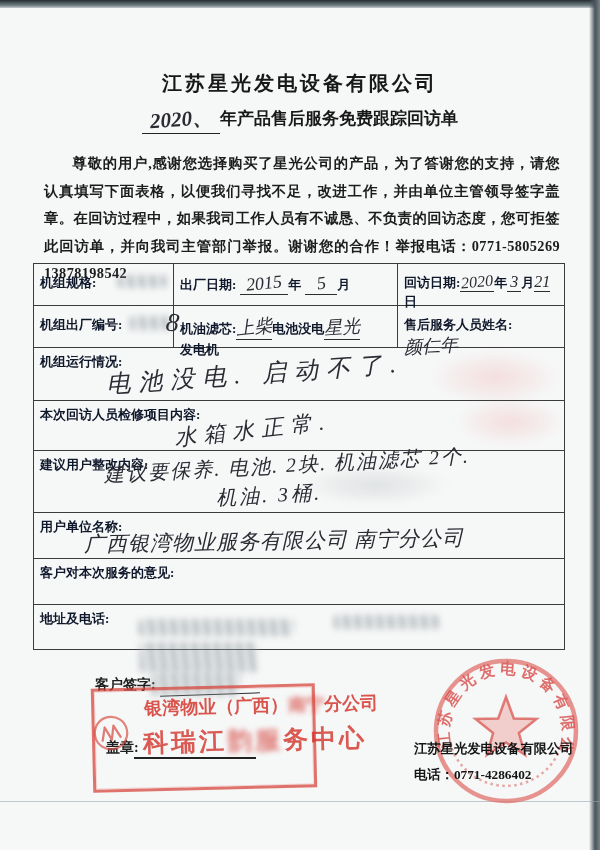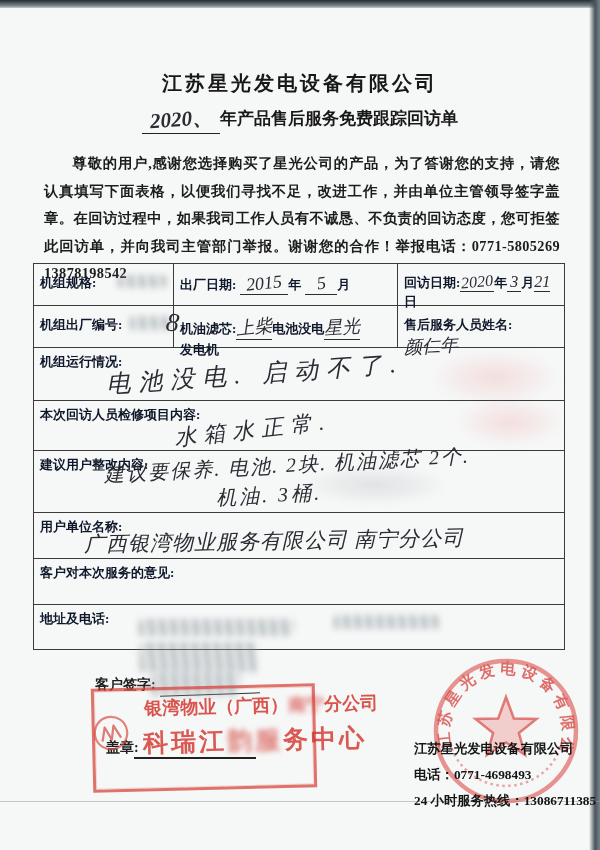--- a/index.html
+++ b/index.html
@@ -169,20 +169,19 @@
     <path id="ringPath" d="M 28,96 A 57,57 0 1 1 136,96" fill="none" stroke="none"></path>
     <text font-size="15.5" font-weight="bold" fill="rgba(216,86,82,.85)" letter-spacing="4.5" font-family="Liberation Serif, serif">
       <textPath href="#ringPath" startOffset="2">江苏星光发电设备有限公司</textPath>
     </text>
     <path d="M 26,90 A 58,58 0 0 0 138,90" fill="none" stroke="rgba(216,86,82,.5)" stroke-width="2.5" stroke-dasharray="2.5,3.5"></path>
     <polygon points="82,44 89.8,65.5 112.5,66 94.9,80 101,102 82,89.5 63,102 69.1,80 51.5,66 74.2,65.5" fill="rgba(231,128,124,.35)" stroke="rgba(216,86,82,.75)" stroke-width="2.5"></polygon>
   </svg>
 
   <div class="footer-block">
     <div class="footer-line">江苏星光发电设备有限公司</div>
-    <div class="footer-line">电话：0771-4698493</div>
-    <div class="footer-line">24 小时服务热线：13086711385</div>
+    <div class="footer-line">电话：0771-4286402</div>
   </div>
 
   <div class="edge-top"></div>
   <div class="edge-right"></div>
   <div class="fold-line"></div>
 </div>
 
 </body></html>

